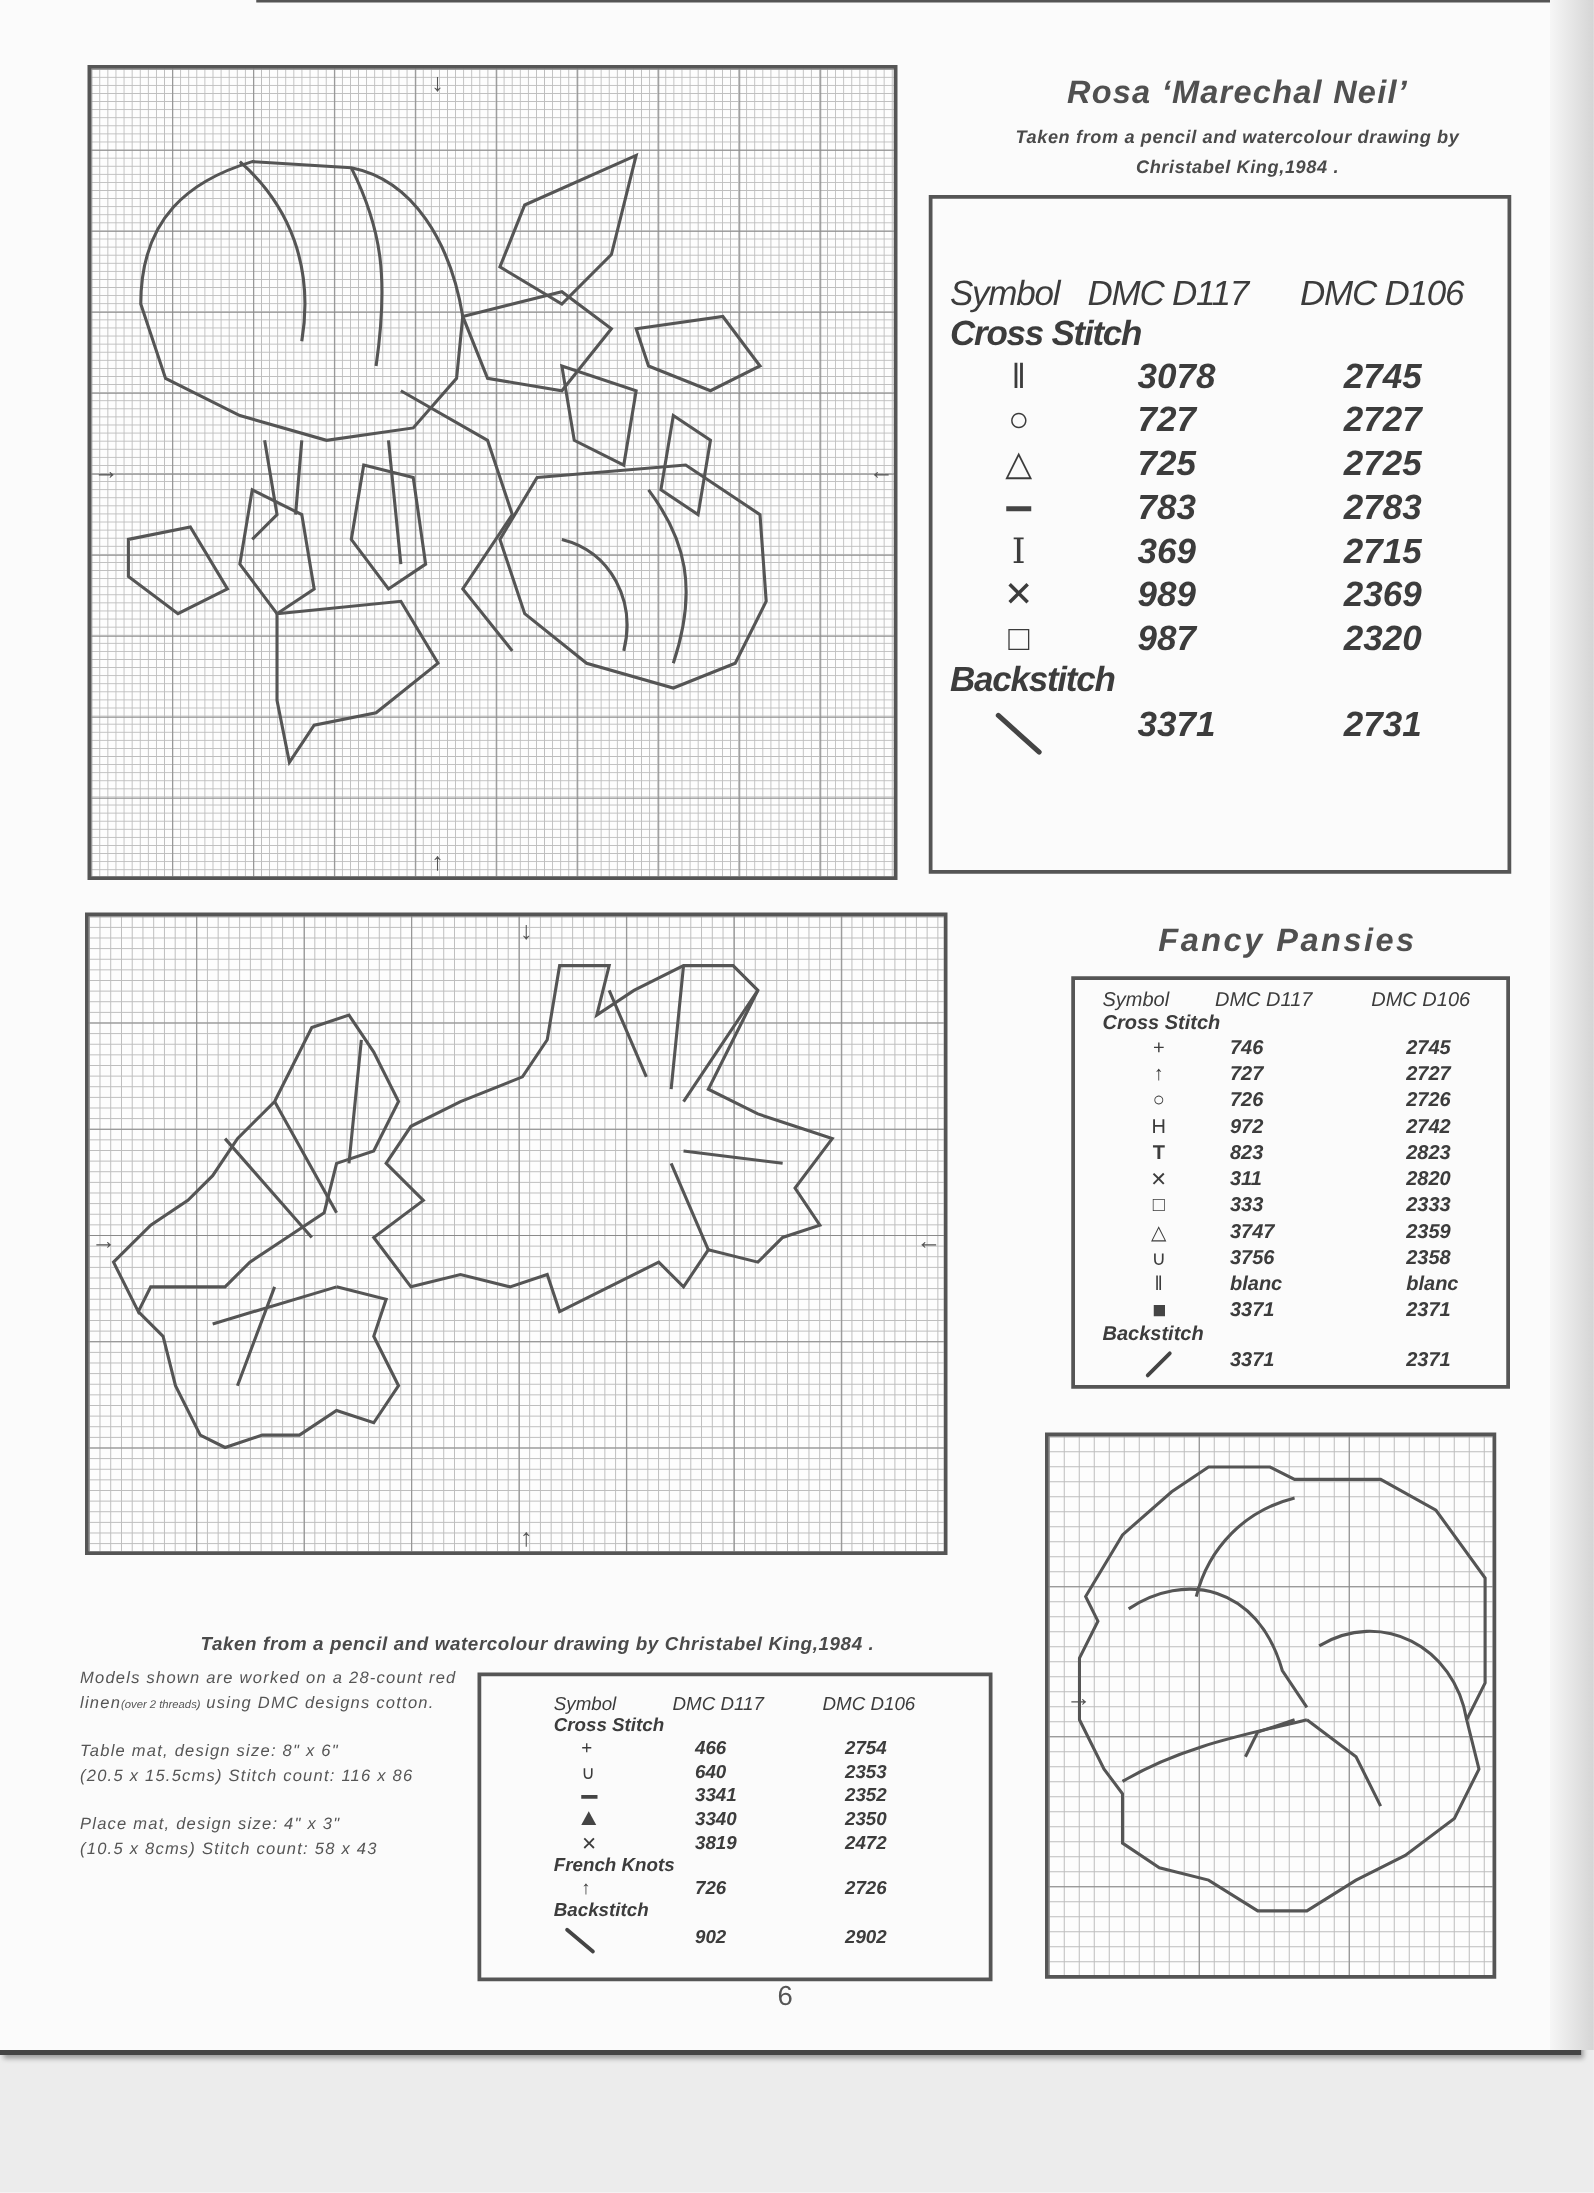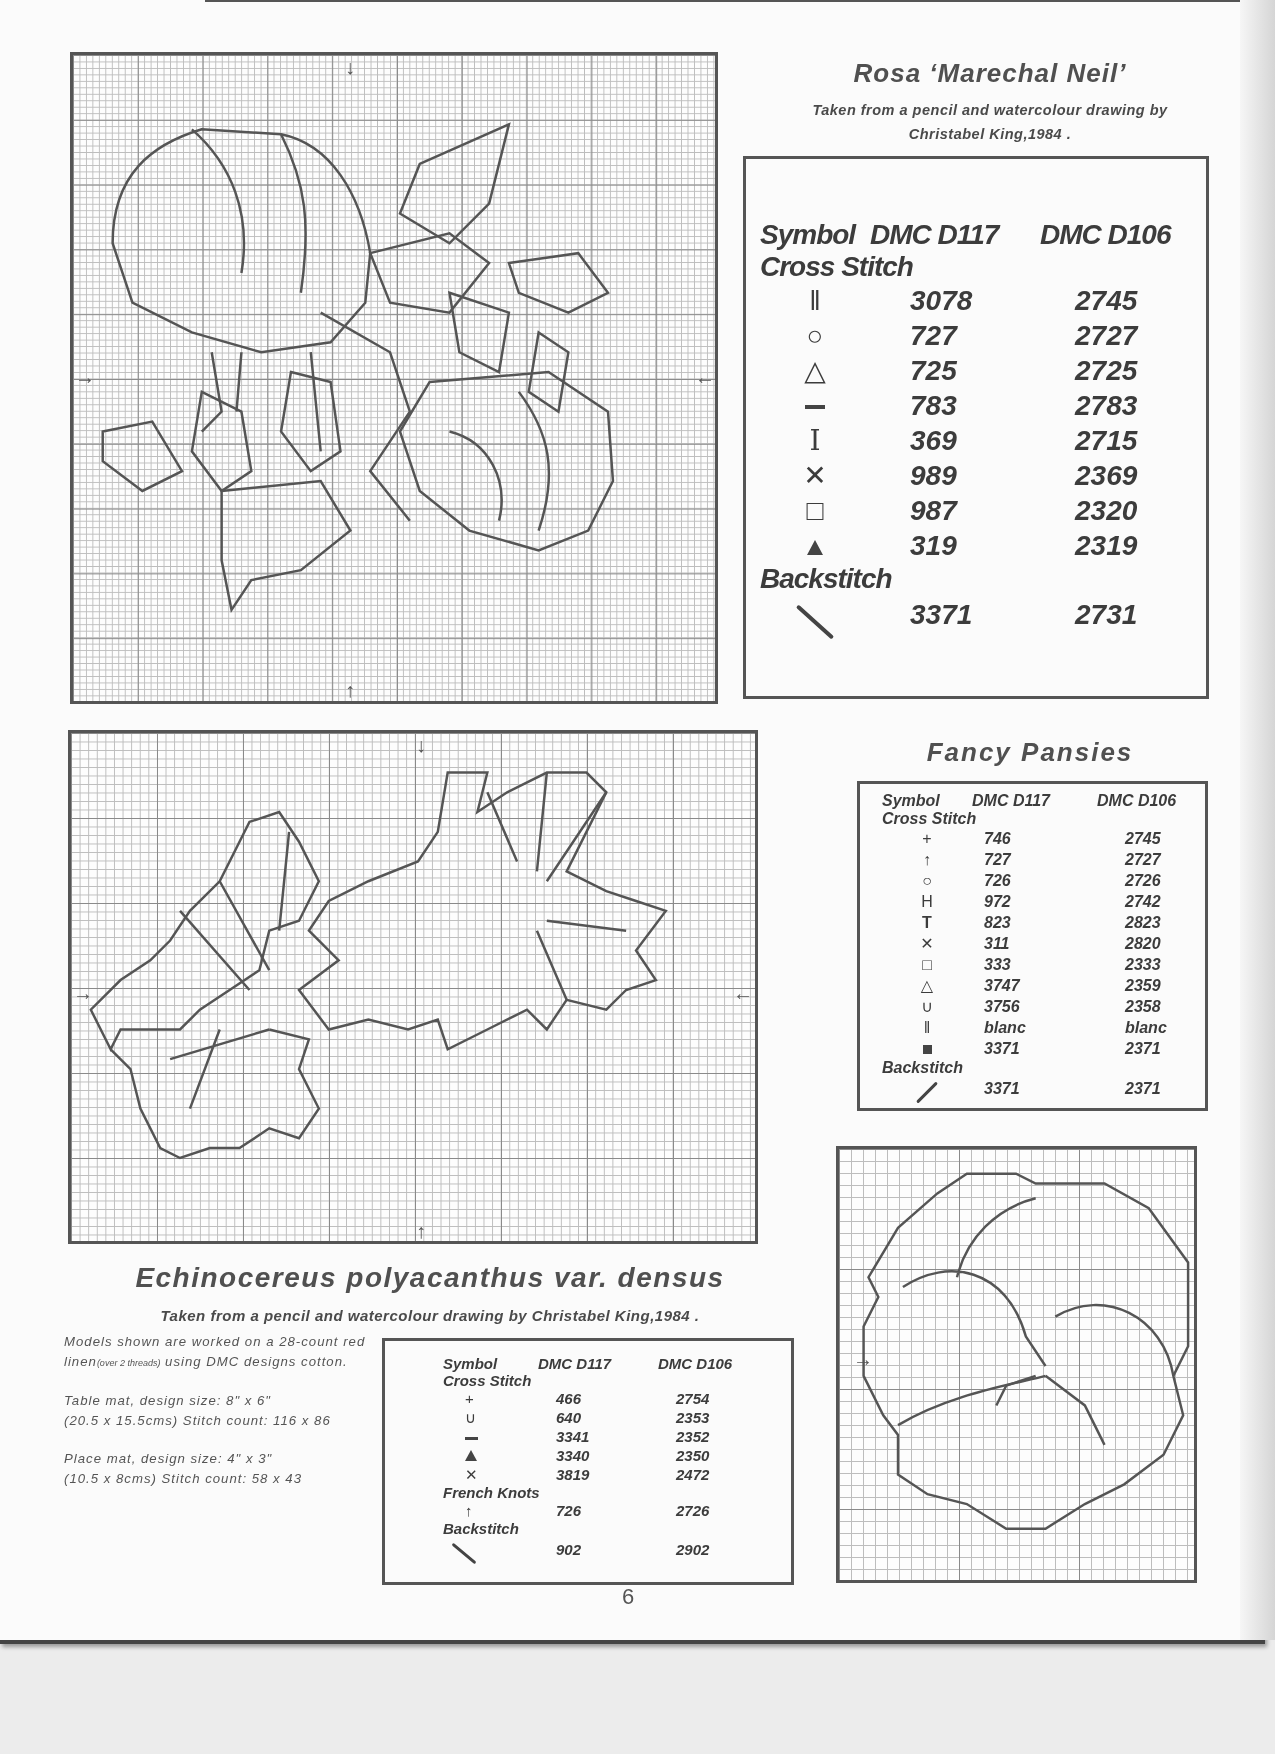--- a/index.html
+++ b/index.html
@@ -49,21 +49,21 @@
     position: absolute; font-weight: bold; font-style: italic; color: #4a4a4a;
     text-align: center; letter-spacing: .5px;
   }
 
   
   .key {
     position: absolute; border: 3px solid #555; box-sizing: border-box; background: #fbfbfb;
   }
   .key table { border-collapse: collapse; position: absolute; }
   .key td { padding: 0; font-style: italic; color: #3c3c3c; white-space: nowrap; }
-  .key .hdr td { font-weight: bold; }
+  .key .hdr td { font-weight: normal; }
   .key .section td { font-weight: bold; }
   .key .num { font-weight: bold; }
   .sym { text-align: center; font-style: normal !important; color: #444; }
   .sym .fill-tri { display: inline-block; width: 0; height: 0; border-left: 8px solid transparent; border-right: 8px solid transparent; border-bottom: 15px solid #444; }
   .sym .fill-sq { display: inline-block; width: 9px; height: 9px; background: #444; }
   .sym .bar { display: inline-block; width: 20px; height: 4px; background: #444; vertical-align: middle; }
   .bs-line { display: inline-block; width: 48px; height: 4px; background: #444; border-radius: 2px; }
 
   .notes {
     position: absolute; left: 64px; top: 1332px; width: 310px;
@@ -153,25 +153,20 @@
       <tr style="height:35px">
             <td class="sym">✕</td>
             <td class="num" style="padding-left:40px">989</td>
             <td class="num" style="padding-left:35px">2369</td>
           </tr>
       <tr style="height:35px">
             <td class="sym">□</td>
             <td class="num" style="padding-left:40px">987</td>
             <td class="num" style="padding-left:35px">2320</td>
           </tr>
-      <tr style="height:35px">
-            <td class="sym"><span class="fill-tri"></span></td>
-            <td class="num" style="padding-left:40px">319</td>
-            <td class="num" style="padding-left:35px">2319</td>
-          </tr>
       <tr class="section">
             <td colspan="3" style="letter-spacing:-1px;">Backstitch</td>
           </tr>
       <tr style="height:40px">
         <td class="sym"><span class="bs-line" style="transform:rotate(42deg);"></span></td>
         <td class="num" style="padding-left:40px">3371</td>
         <td class="num" style="padding-left:35px">2731</td>
       </tr>
     </tbody>
       </table>
@@ -283,21 +278,20 @@
       <g fill="none" stroke="#555" stroke-width="2.5">
         <path d="M130 25 L180 25 L200 35 L270 35 L315 60 L355 115 L355 200 L340 230 L350 270 L330 310 L290 340 L250 360 L210 385 L170 385 L130 360 L90 350 L60 330 L60 290 L45 270 L25 230 L25 180 L40 150 L30 130 L60 80 L100 45 Z"></path>
         <path d="M65 140 C110 110 170 120 190 190 L210 220 M200 50 C160 60 130 90 120 130"></path>
         <path d="M220 170 C270 140 330 170 340 230 M200 230 L170 240 L160 260 M210 230 L250 260 L270 300"></path>
         <path d="M60 280 C110 250 170 240 210 230"></path>
       </g>
     </svg>
     <span class="arrow" style="left:14px;top:200px">→</span>
   </div>
 
-  <div class="title" style="left:110px;top:1262px;width:640px;font-size:28px;letter-spacing:1.5px;">Echinocereus polyacanthus var. densus</div>
   <div class="subtitle" style="left:100px;top:1307px;width:660px;font-size:15px;">Taken from a pencil and watercolour drawing by Christabel King,1984 .</div>
 
   <div class="notes">
     <p><span>Models shown are worked on a 28-count red linen</span><small>(over 2 threads)</small><span> using DMC designs cotton.</span></p>
     <p><span>Table mat, design size: 8" x 6"</span><br><span>(20.5 x 15.5cms)  Stitch count: 116 x 86</span></p>
     <p><span>Place mat, design size: 4" x 3"</span><br><span>(10.5 x 8cms)  Stitch count: 58 x 43</span></p>
   </div>
 
   <div class="key" style="left:382px;top:1338px;width:412px;height:247px;">
     <table style="left:58px;top:14px;width:320px;font-size:15px;">

